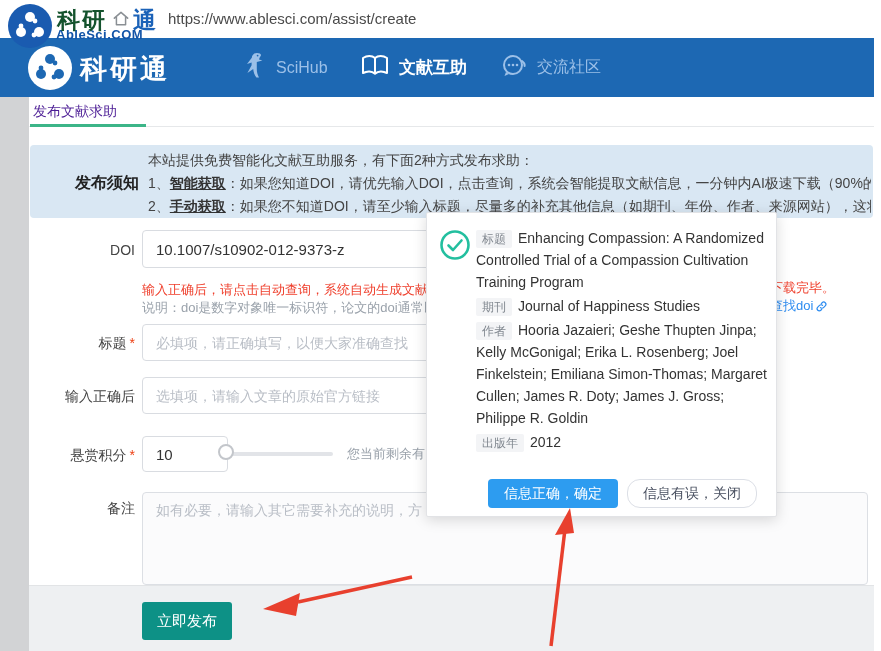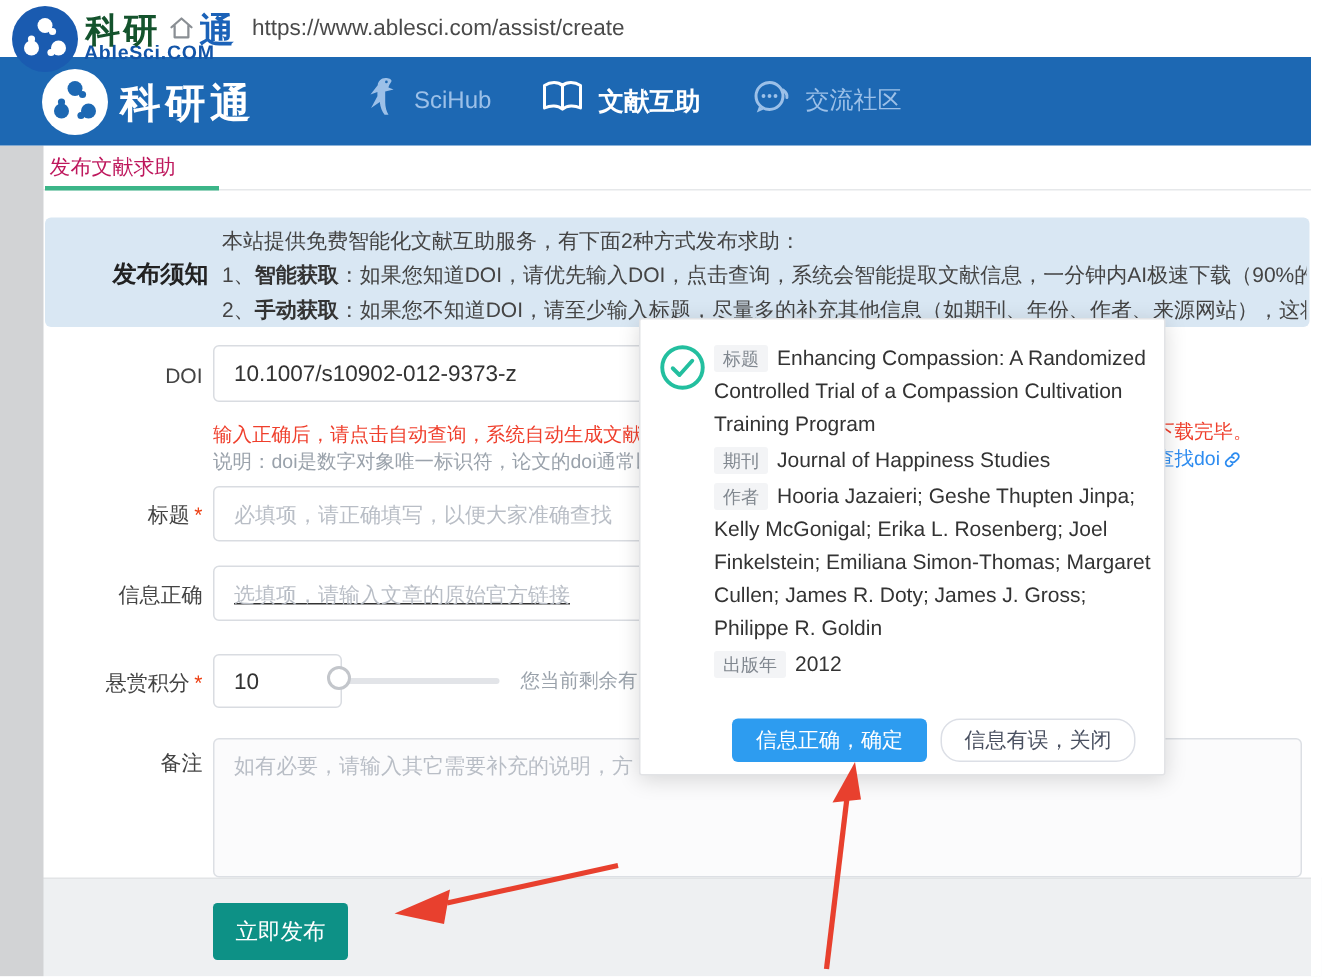--- a/index.html
+++ b/index.html
@@ -24,43 +24,43 @@
   .nav-item .lbl { font-size:16px; color:#9cc0e8; }
   .nav-item.active .lbl { color:#fff; font-weight:bold; font-size:17px; }
   .ni-scihub { left:243px; } .ni-assist { left:360px; } .ni-community { left:500px; }
 
   
   .left-strip { position:absolute; left:0; top:97px; width:29px; height:554px; background:#d2d3d5; z-index:2; }
   .right-strip { position:absolute; left:874px; top:38px; width:7px; height:613px; background:#fff; z-index:6; }
 
   
   .tab-row { position:absolute; left:29px; top:97px; width:845px; height:33px; background:#fff; }
-  .tab-label { position:absolute; left:4px; top:6px; font-size:14px; color:#be185d; cursor:pointer; }
+  .tab-label { position:absolute; left:4px; top:6px; font-size:14px; color:#4c1d95; cursor:pointer; }
   .tab-underline { position:absolute; left:1px; top:27px; width:116px; height:3px; background:#3cb588; }
   .tab-border { position:absolute; left:0; top:29px; width:845px; height:1px; background:#e6e8ea; }
 
   
   .notice { position:absolute; left:30px; top:145px; width:843px; height:73px; background:#d9e7f3; border-radius:4px; overflow:hidden; }
   .notice-label { position:absolute; left:45px; top:28px; font-size:16px; font-weight:bold; color:#222; }
   .notice-line { position:absolute; left:118px; width:723px; height:22px; font-size:14px; color:#444; white-space:nowrap; overflow:hidden; }
   .nl1 { top:7px; } .nl2 { top:30px; } .nl3 { top:53px; }
-  .notice-line b { color:#333; }
+  .notice-line b { color:#333;text-decoration:underline; }
 
   
   .form-label { position:absolute; left:30px; width:105px; font-size:14px; color:#444; text-align:right; }
   .req { color:#ed4014; margin-left:3px; }
   .inp { position:absolute; background:#fff; border:1px solid #d9dce1; border-radius:4px; font-size:15px; color:#333; padding:0 13px; font-family:"Liberation Sans","DejaVu Sans",sans-serif; }
   .inp::placeholder, textarea::placeholder { color:#b9bec6; opacity:1; }
   .doi-input { left:142px; top:230px; width:398px; height:38px; }
   .hint-red { position:absolute; left:142px; top:281px; font-size:13px; color:#ef3f2c; white-space:nowrap; }
   .hint-red-right { position:absolute; left:770px; top:279px; font-size:13px; color:#ef3f2c; }
   .hint-gray { position:absolute; left:142px; top:299px; font-size:13px; color:#9aa2ab; white-space:nowrap; }
   .hint-link { position:absolute; left:770px; top:297px; font-size:13px; color:#2d8cf0; cursor:pointer; display:flex; align-items:center; gap:2px; }
   .title-input { left:142px; top:324px; width:398px; height:37px; font-size:14px; }
-  .link-input { left:142px; top:377px; width:398px; height:37px; font-size:14px;text-decoration:underline; }
+  .link-input { left:142px; top:377px; width:398px; height:37px; font-size:14px; }
   .points-input { left:142px; top:436px; width:86px; height:36px; }
   .slider-track { position:absolute; left:227px; top:452px; width:106px; height:4px; background:#e2e4e8; border-radius:2px; }
   .slider-handle { position:absolute; left:218px; top:444px; width:16px; height:16px; background:#fff; border:2px solid #c3c6cb; border-radius:50%; cursor:pointer; }
   .slider-note { position:absolute; left:347px; top:445px; font-size:13px; color:#9aa2ab; white-space:nowrap; }
   .remark-area { position:absolute; left:142px; top:492px; width:726px; height:93px; background:#fbfbfc; border:1px solid #dcdfe4; border-radius:4px; font-size:14px; color:#1d4ed8; padding:9px 13px; resize:none; font-family:Liberation Sans, sans-serif; white-space:nowrap; overflow:hidden; }
   .lb-doi { top:242px; } .lb-title { top:335px; } .lb-link { top:388px; } .lb-points { top:447px; } .lb-remark { top:500px; }
 
   .footer-zone { position:absolute; left:0; top:586px; width:881px; height:65px; background:#eef0f2; }
   .divider { position:absolute; left:0; top:585px; width:881px; height:1px; background:#e2e4e6; }
   .publish-btn { position:absolute; left:142px; top:602px; width:90px; height:38px; background:#0d9186; color:#fff; font-size:15px; border:none; border-radius:3px; cursor:pointer; z-index:3; font-family:"Liberation Sans","DejaVu Sans",sans-serif; }
@@ -176,21 +176,21 @@
   <div class="hint-link">
     <span>查找doi</span>
     <svg width="13" height="13" viewBox="0 0 24 24">
       <path d="M10 14a4 4 0 005.7 0l3.2-3.2a4 4 0 10-5.7-5.7l-1.6 1.6M14 10a4 4 0 00-5.7 0l-3.2 3.2a4 4 0 105.7 5.7l1.6-1.6" stroke="#2d8cf0" stroke-width="2.2" fill="none" stroke-linecap="round"></path>
     </svg>
   </div>
 
   <div class="form-label lb-title"><span>标题</span><span class="req">*</span></div>
   <input class="inp title-input" placeholder="必填项，请正确填写，以便大家准确查找" style="">
 
-  <div class="form-label lb-link">信息正确</div>
+  <div class="form-label lb-link">输入正确后</div>
   <input class="inp link-input" placeholder="选填项，请输入文章的原始官方链接" style="">
 
   <div class="form-label lb-points"><span>悬赏积分</span><span class="req">*</span></div>
   <input class="inp points-input" value="10" style="">
   <div class="slider-track"></div>
   <div class="slider-handle"></div>
   <div class="slider-note">您当前剩余有</div>
 
   <div class="form-label lb-remark">备注</div>
   <textarea class="remark-area" placeholder="如有必要，请输入其它需要补充的说明，方" style=""></textarea>

